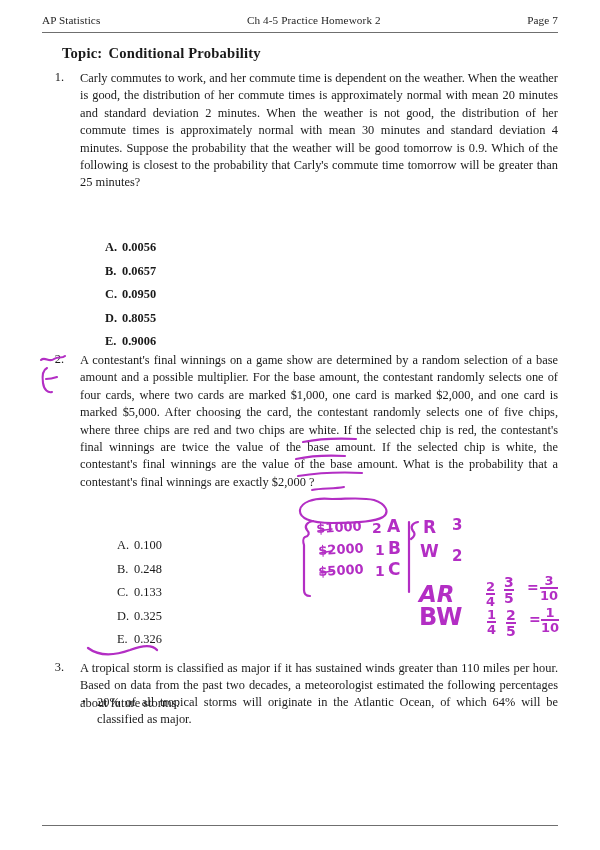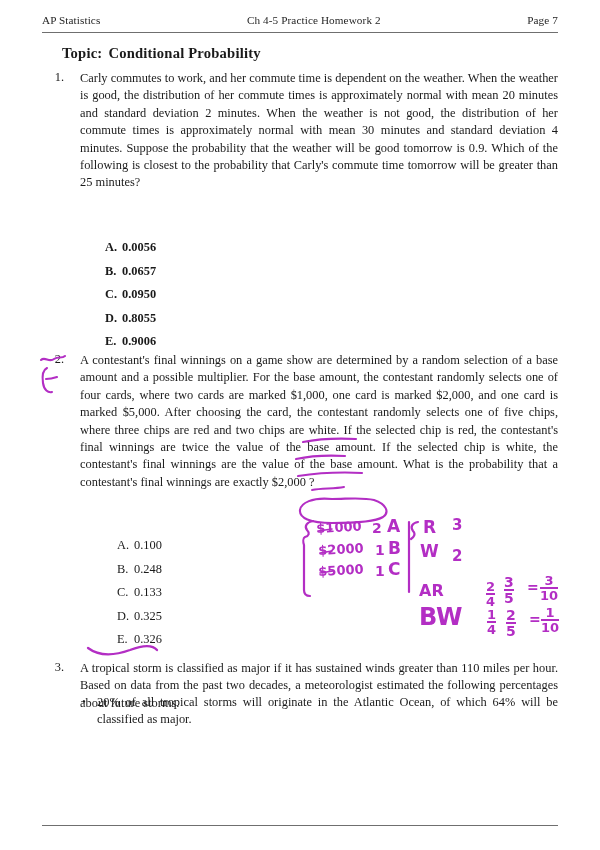--- a/index.html
+++ b/index.html
@@ -255,21 +255,21 @@
 
     <div class="hand" style="left:318px; top:565px; font-size:13px; transform:rotate(-3deg);">$5000</div>
     <div class="hand" style="left:375px; top:564px; font-size:14px;">1</div>
     <div class="hand" style="left:388px; top:561px; font-size:17px;">C</div>
 
     <div class="hand" style="left:423px; top:519px; font-size:17px;">R</div>
     <div class="hand" style="left:452px; top:518px; font-size:15px;">3</div>
     <div class="hand" style="left:420px; top:543px; font-size:17px;">W</div>
     <div class="hand" style="left:452px; top:549px; font-size:15px;">2</div>
 
-    <div class="hand" style="left:419px; top:583px; font-size:16px;">AR</div>
+    <div class="hand" style="left:419px; top:583px; font-size:23px;font-style:italic;">AR</div>
     <div class="hand" style="left:486px; top:580px; font-size:13px;">
       <span class="frac">
         <span class="num">2</span>
         <span class="den">4</span>
       </span>
     </div>
     <div class="hand" style="left:504px; top:575px; font-size:14px;">
       <span class="frac">
         <span class="num">3</span>
         <span class="den">5</span>

